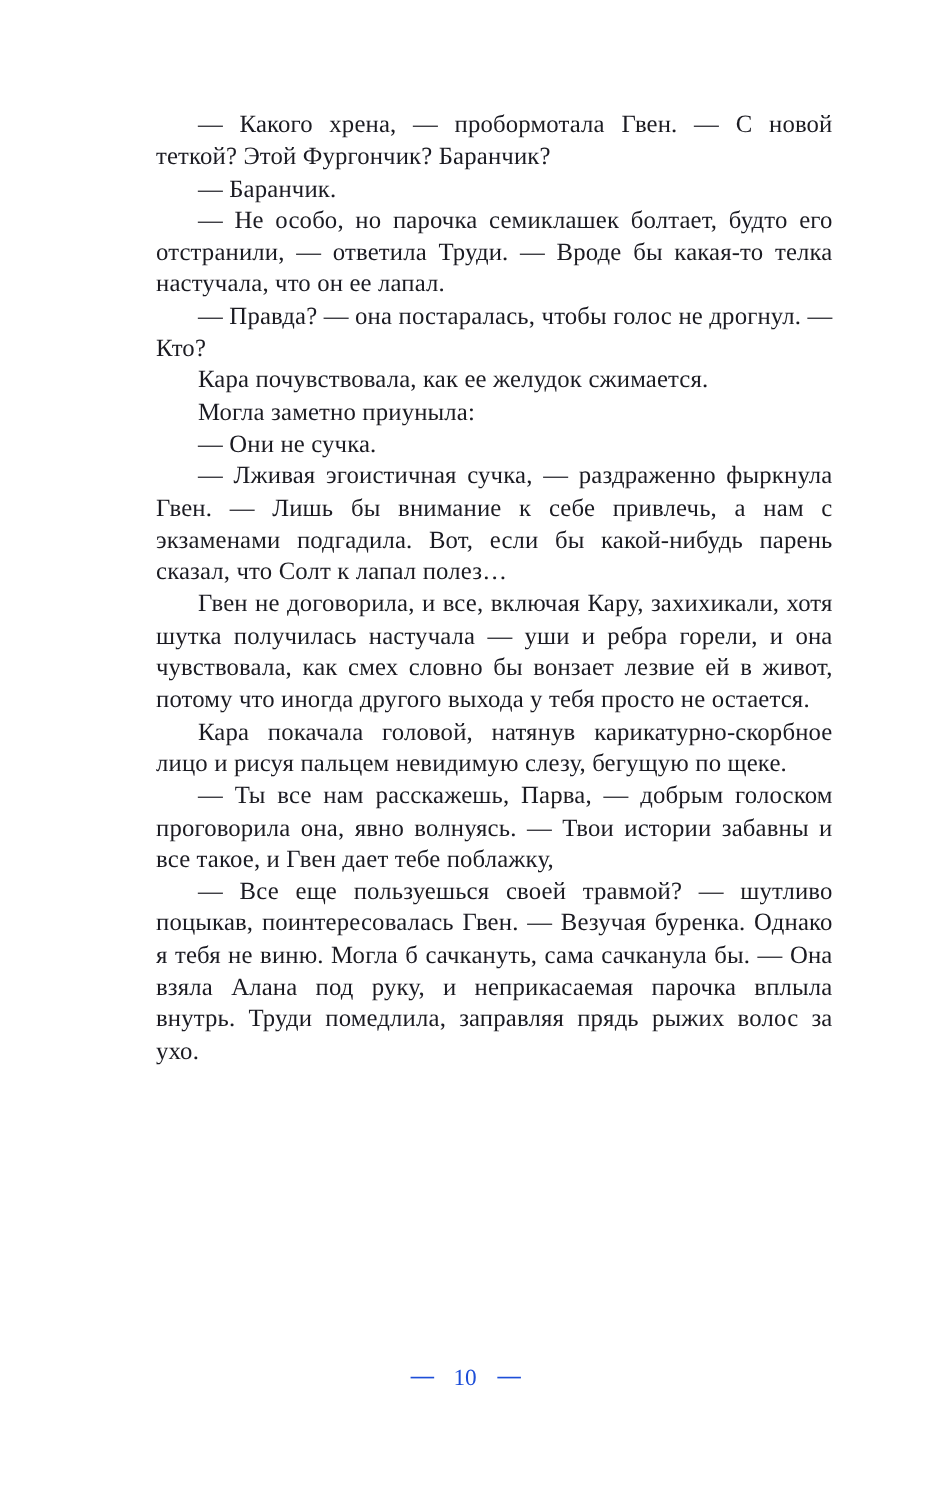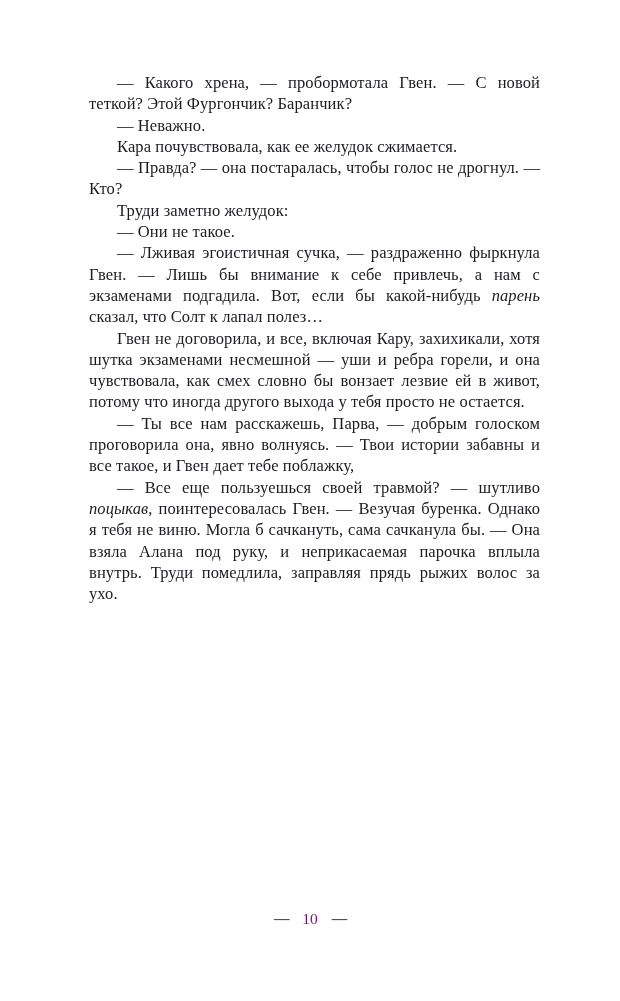--- a/index.html
+++ b/index.html
@@ -12,70 +12,71 @@
     width: 620px;
     height: 1001px;
     background: #ffffff;
     overflow: hidden;
     font-family: "Liberation Serif", "DejaVu Serif", serif;
     color: #1b1b22;
   }
   .page-text {
     position: absolute;
     top: 72px;
-    left: 89px;
+    left: 104px;
     width: 451px;
   }
   .page-text p {
     margin: 0;
     padding: 0;
     font-size: 16.5px;
     line-height: 21.3px;
     text-align: justify;
     text-indent: 28px;
     letter-spacing: 0.1px;
     hyphens: auto;
     -webkit-hyphens: auto;
   }
   .italic {
-    font-style: italic;
   }
   .page-footer {
     position: absolute;
     top: 910px;
     left: 0;
     width: 620px;
     text-align: center;
     font-size: 15.5px;
-    color: #701a75;
+    color: #1d4ed8;
   }
   .page-footer .rule {
     display: inline-block;
     transform: translateY(-1px);
     font-weight: bold;
     letter-spacing: -1px;
   }
   .page-footer .num {
     display: inline-block;
     margin: 0 10px;
   }
 </style>
 </head>
 <body>
 
 <div class="page">
   <div class="page-text">
       <p><span>— Какого хрена, — пробормотала Гвен. — С новой теткой? Этой Фургончик? Баранчик?</span></p>
-      <p><span>— Неважно.</span></p>
+      <p><span>— Баранчик.</span></p>
+      <p><span>— Не особо, но парочка семиклашек болтает, будто его отстранили, — ответила Труди. — Вроде бы какая-то телка настучала, что он ее лапал.</span></p>
+      <p><span>— Правда? — она постаралась, чтобы голос не дрогнул. — Кто?</span></p>
       <p><span>Кара почувствовала, как ее желудок сжимается.</span></p>
-      <p><span>— Правда? — она постаралась, чтобы голос не дрогнул. — Кто?</span></p>
-      <p><span>Труди заметно желудок:</span></p>
-      <p><span>— Они не такое.</span></p>
+      <p><span>Могла заметно приуныла:</span></p>
+      <p><span>— Они не сучка.</span></p>
       <p><span>— Лживая эгоистичная сучка, — раздраженно фыркнула Гвен. — Лишь бы внимание к себе привлечь, а нам с экзаменами подгадила. Вот, если бы какой-нибудь </span><span class="italic">парень</span><span> сказал, что Солт к лапал полез…</span></p>
-      <p><span>Гвен не договорила, и все, включая Кару, захихикали, хотя шутка экзаменами несмешной — уши и ребра горели, и она чувствовала, как смех словно бы вонзает лезвие ей в живот, потому что иногда другого выхода у тебя просто не остается.</span></p>
+      <p><span>Гвен не договорила, и все, включая Кару, захихикали, хотя шутка получилась настучала — уши и ребра горели, и она чувствовала, как смех словно бы вонзает лезвие ей в живот, потому что иногда другого выхода у тебя просто не остается.</span></p>
+      <p><span>Кара покачала головой, натянув карикатурно-скорбное лицо и рисуя пальцем невидимую слезу, бегущую по щеке.</span></p>
       <p><span>— Ты все нам расскажешь, Парва, — добрым голоском проговорила она, явно волнуясь. — Твои истории забавны и все такое, и Гвен дает тебе поблажку,</span></p>
       <p><span>— Все еще пользуешься своей травмой? — шутливо </span><span class="italic">поцыкав</span><span>, поинтересовалась Гвен. — Везучая буренка. Однако я тебя не виню. Могла б сачкануть, сама сачканула бы. — Она взяла Алана под руку, и неприкасаемая парочка вплыла внутрь. Труди помедлила, заправляя прядь рыжих волос за ухо.</span></p>
     </div>
   <div class="page-footer">
     <span class="rule">—</span>
     <span class="num">10</span>
     <span class="rule">—</span>
   </div>
 </div>
 

